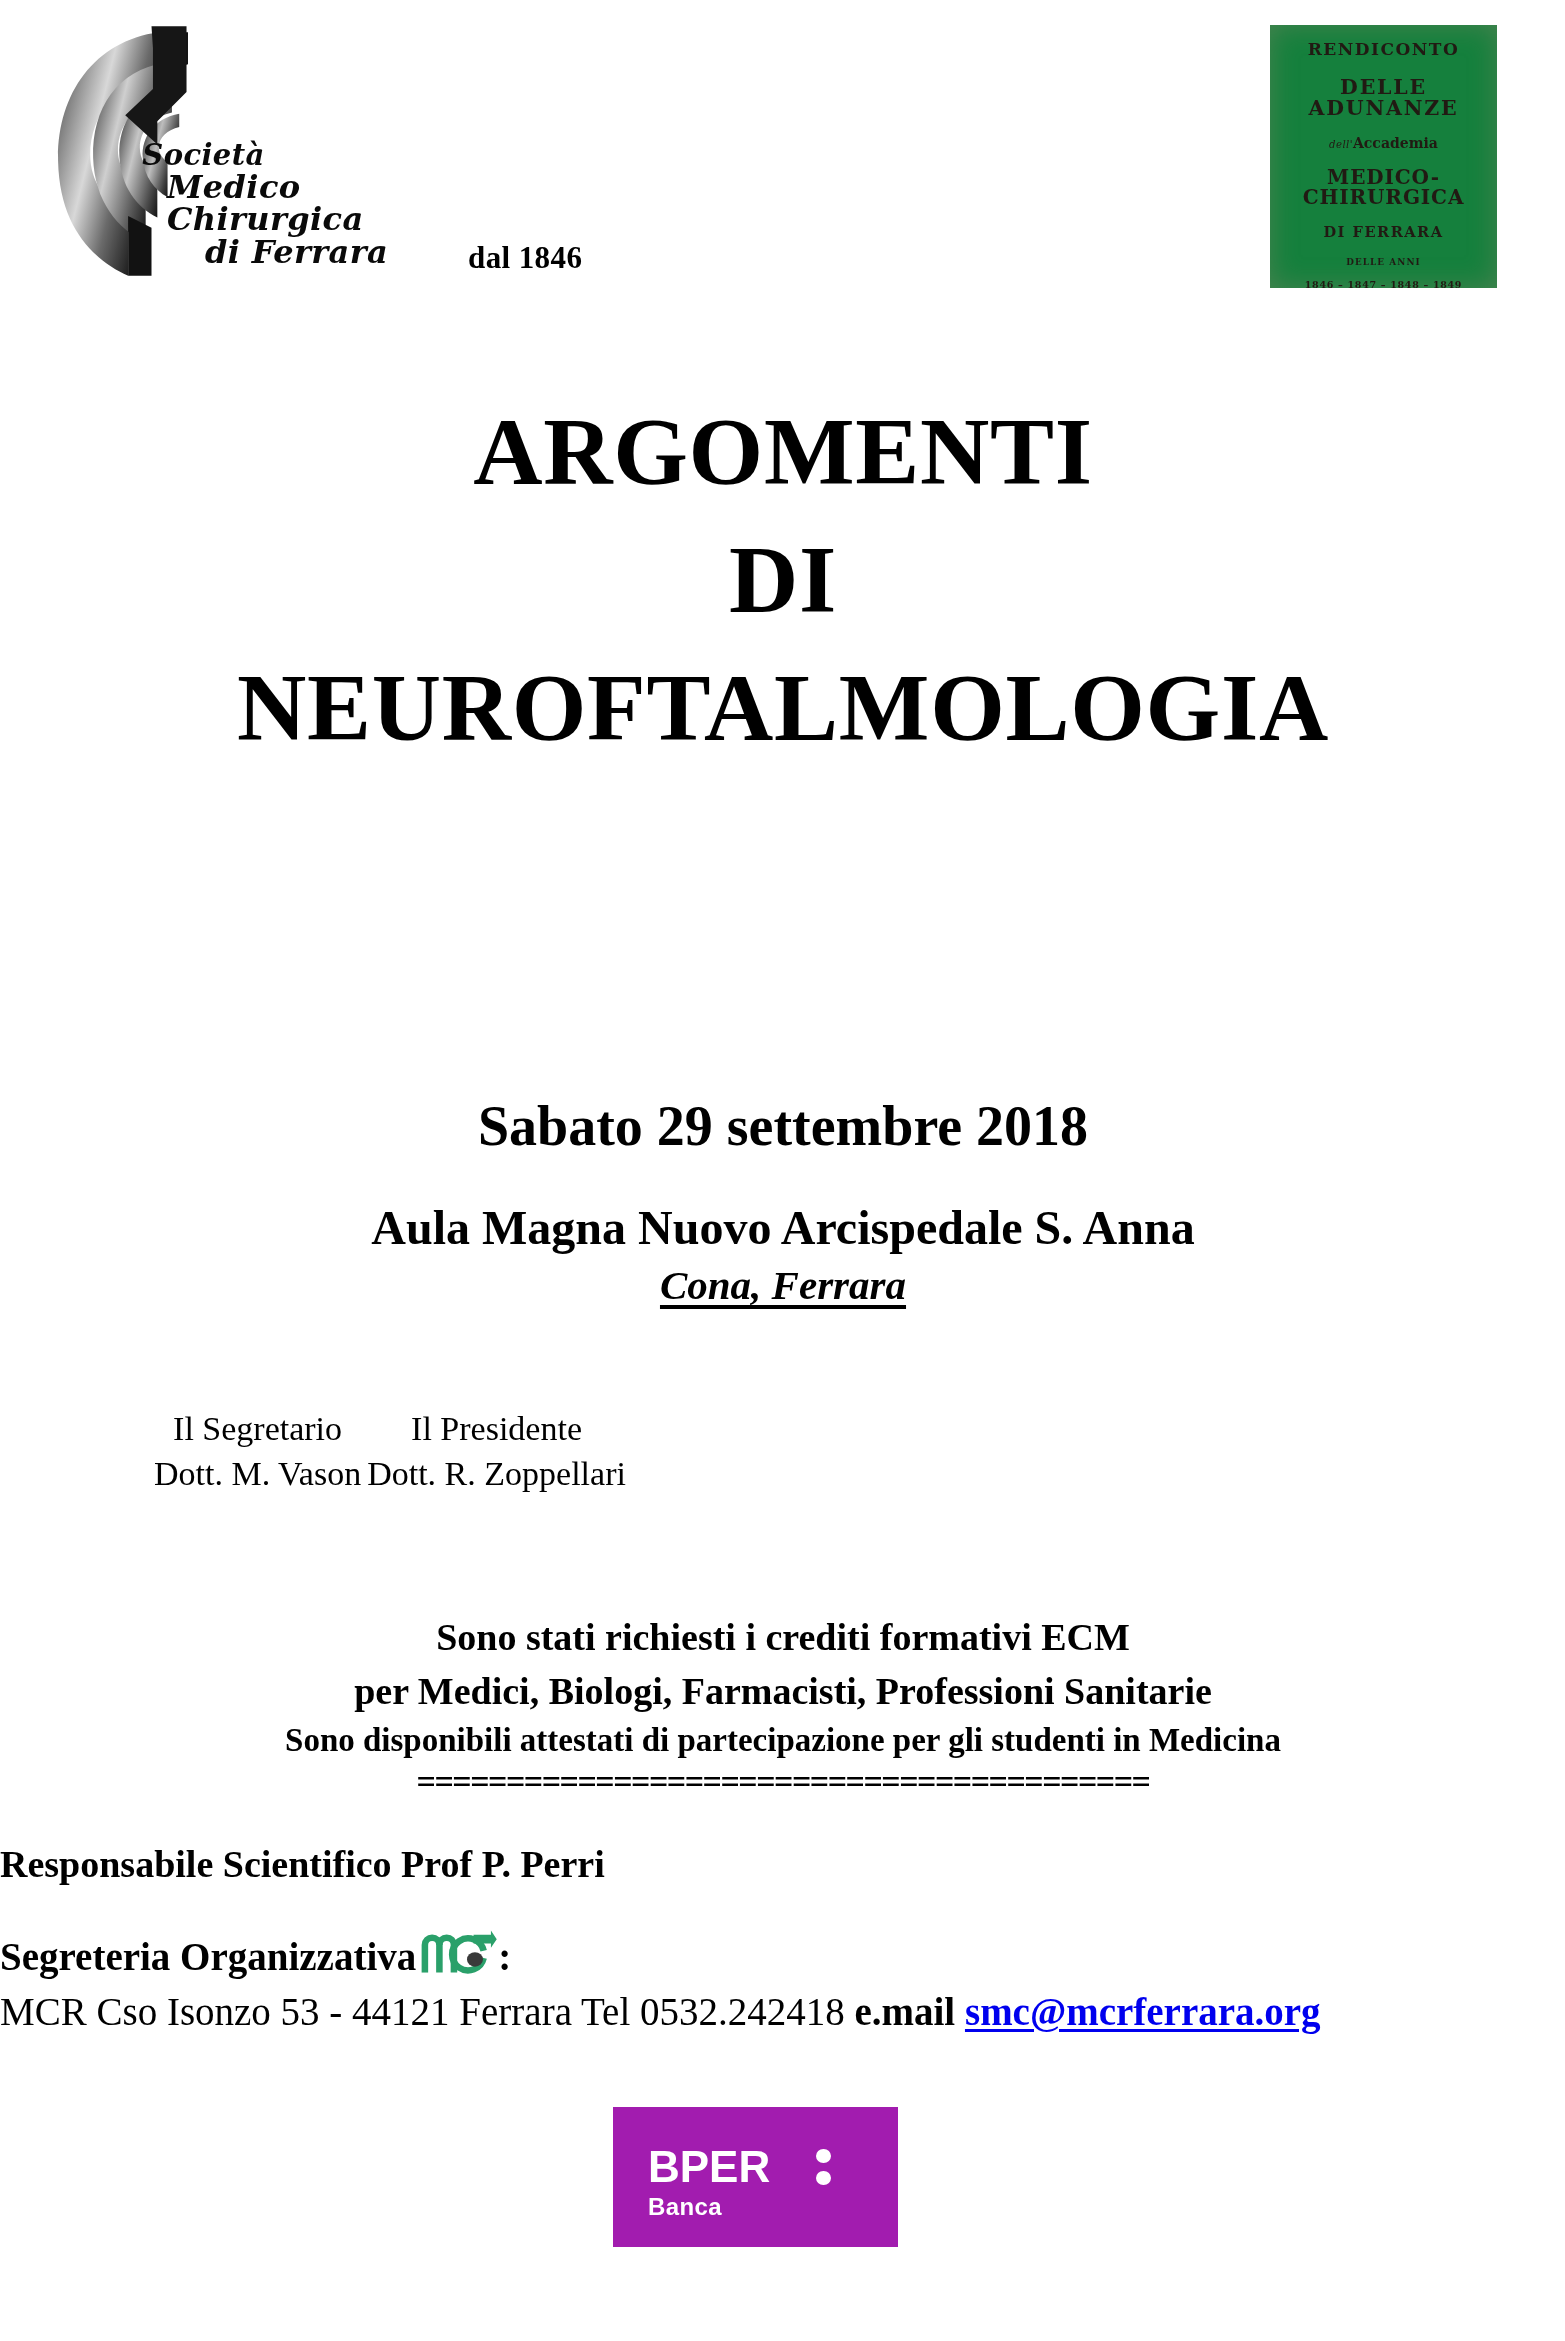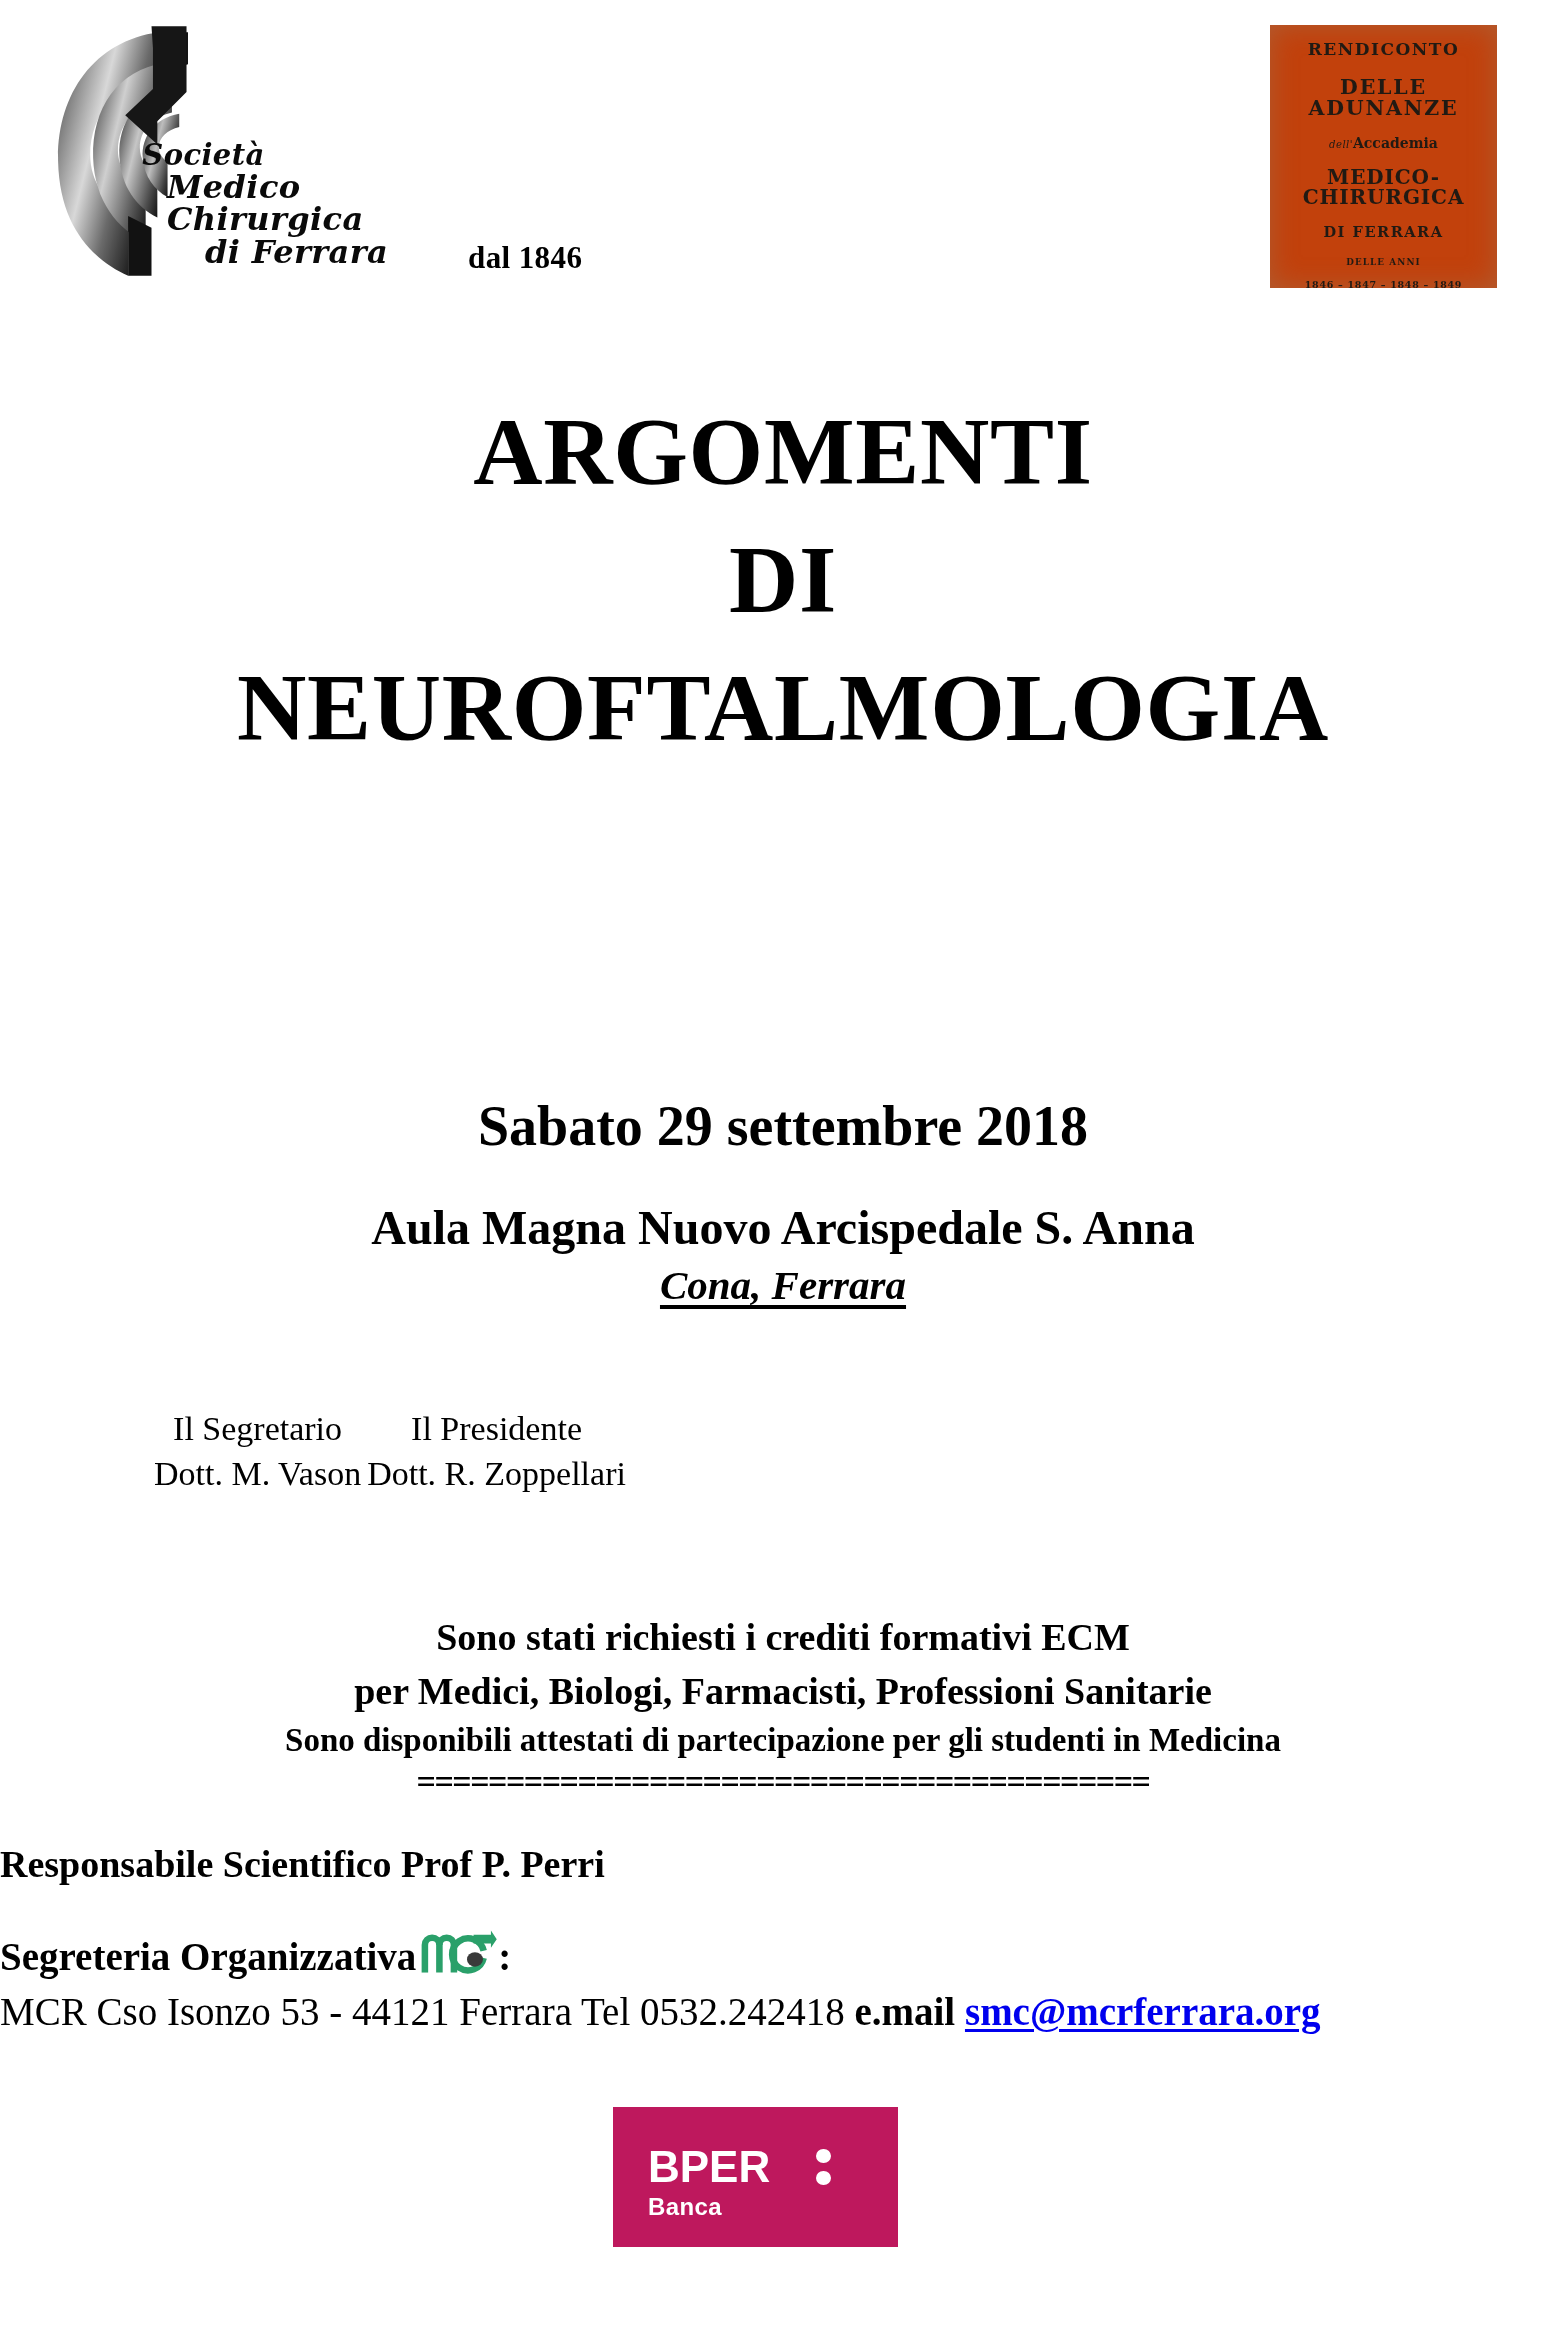--- a/index.html
+++ b/index.html
@@ -49,21 +49,21 @@
     font-weight: 700;
     font-size: 31px;
     letter-spacing: 0.4px;
     white-space: nowrap;
   }
 
   #rendiconto {
     position: absolute;
     right: 69px; top: 25px;
     width: 227px; height: 263px;
-    background: #c2410c;
+    background: #15803d;
     box-shadow: inset 0 0 28px rgba(150,135,108,.40);
     text-align: center;
     font-family: "DejaVu Serif", serif;
     color: #211a13;
     overflow: hidden;
   }
   #rendiconto .r-line { font-weight: 700; line-height: 1; letter-spacing: 0.7px; }
   #rendiconto .r1 { margin-top: 16px; font-size: 17px; letter-spacing: 1.5px; }
   #rendiconto .r2 { margin-top: 19px; font-size: 20.5px; letter-spacing: 1.8px; }
   #rendiconto .r3 { margin-top: 17.5px; font-size: 10.2px; font-weight: 400; font-style: italic; letter-spacing: 0.4px; }
@@ -172,21 +172,21 @@
     width: 76px; height: 45px;
     position: relative;
     margin: 0 1.5px 0 4.4px;
   }
 
   
   #bper {
     position: absolute;
     left: 613px; top: 2107px;
     width: 285px; height: 140px;
-    background: #be185d;
+    background: #a21caf;
   }
   #bper .bper-word {
     position: absolute;
     left: 35px; top: 38px;
     color: #ffffff;
     font-family: "Liberation Sans", "DejaVu Sans", sans-serif;
     font-weight: 700;
     font-size: 44px;
     letter-spacing: 0px;
     line-height: 1;

